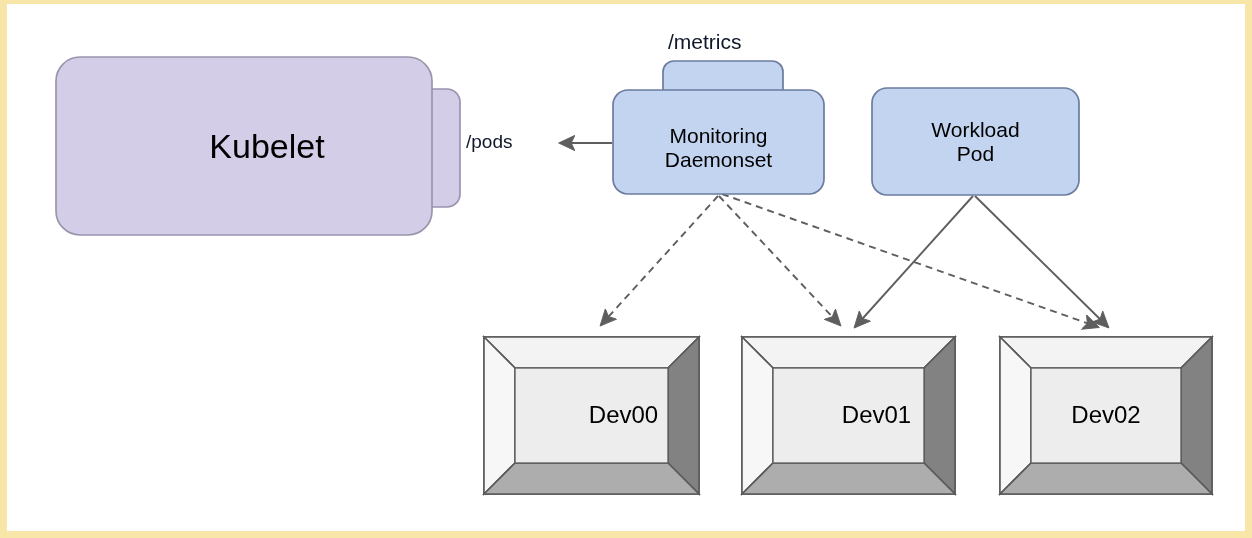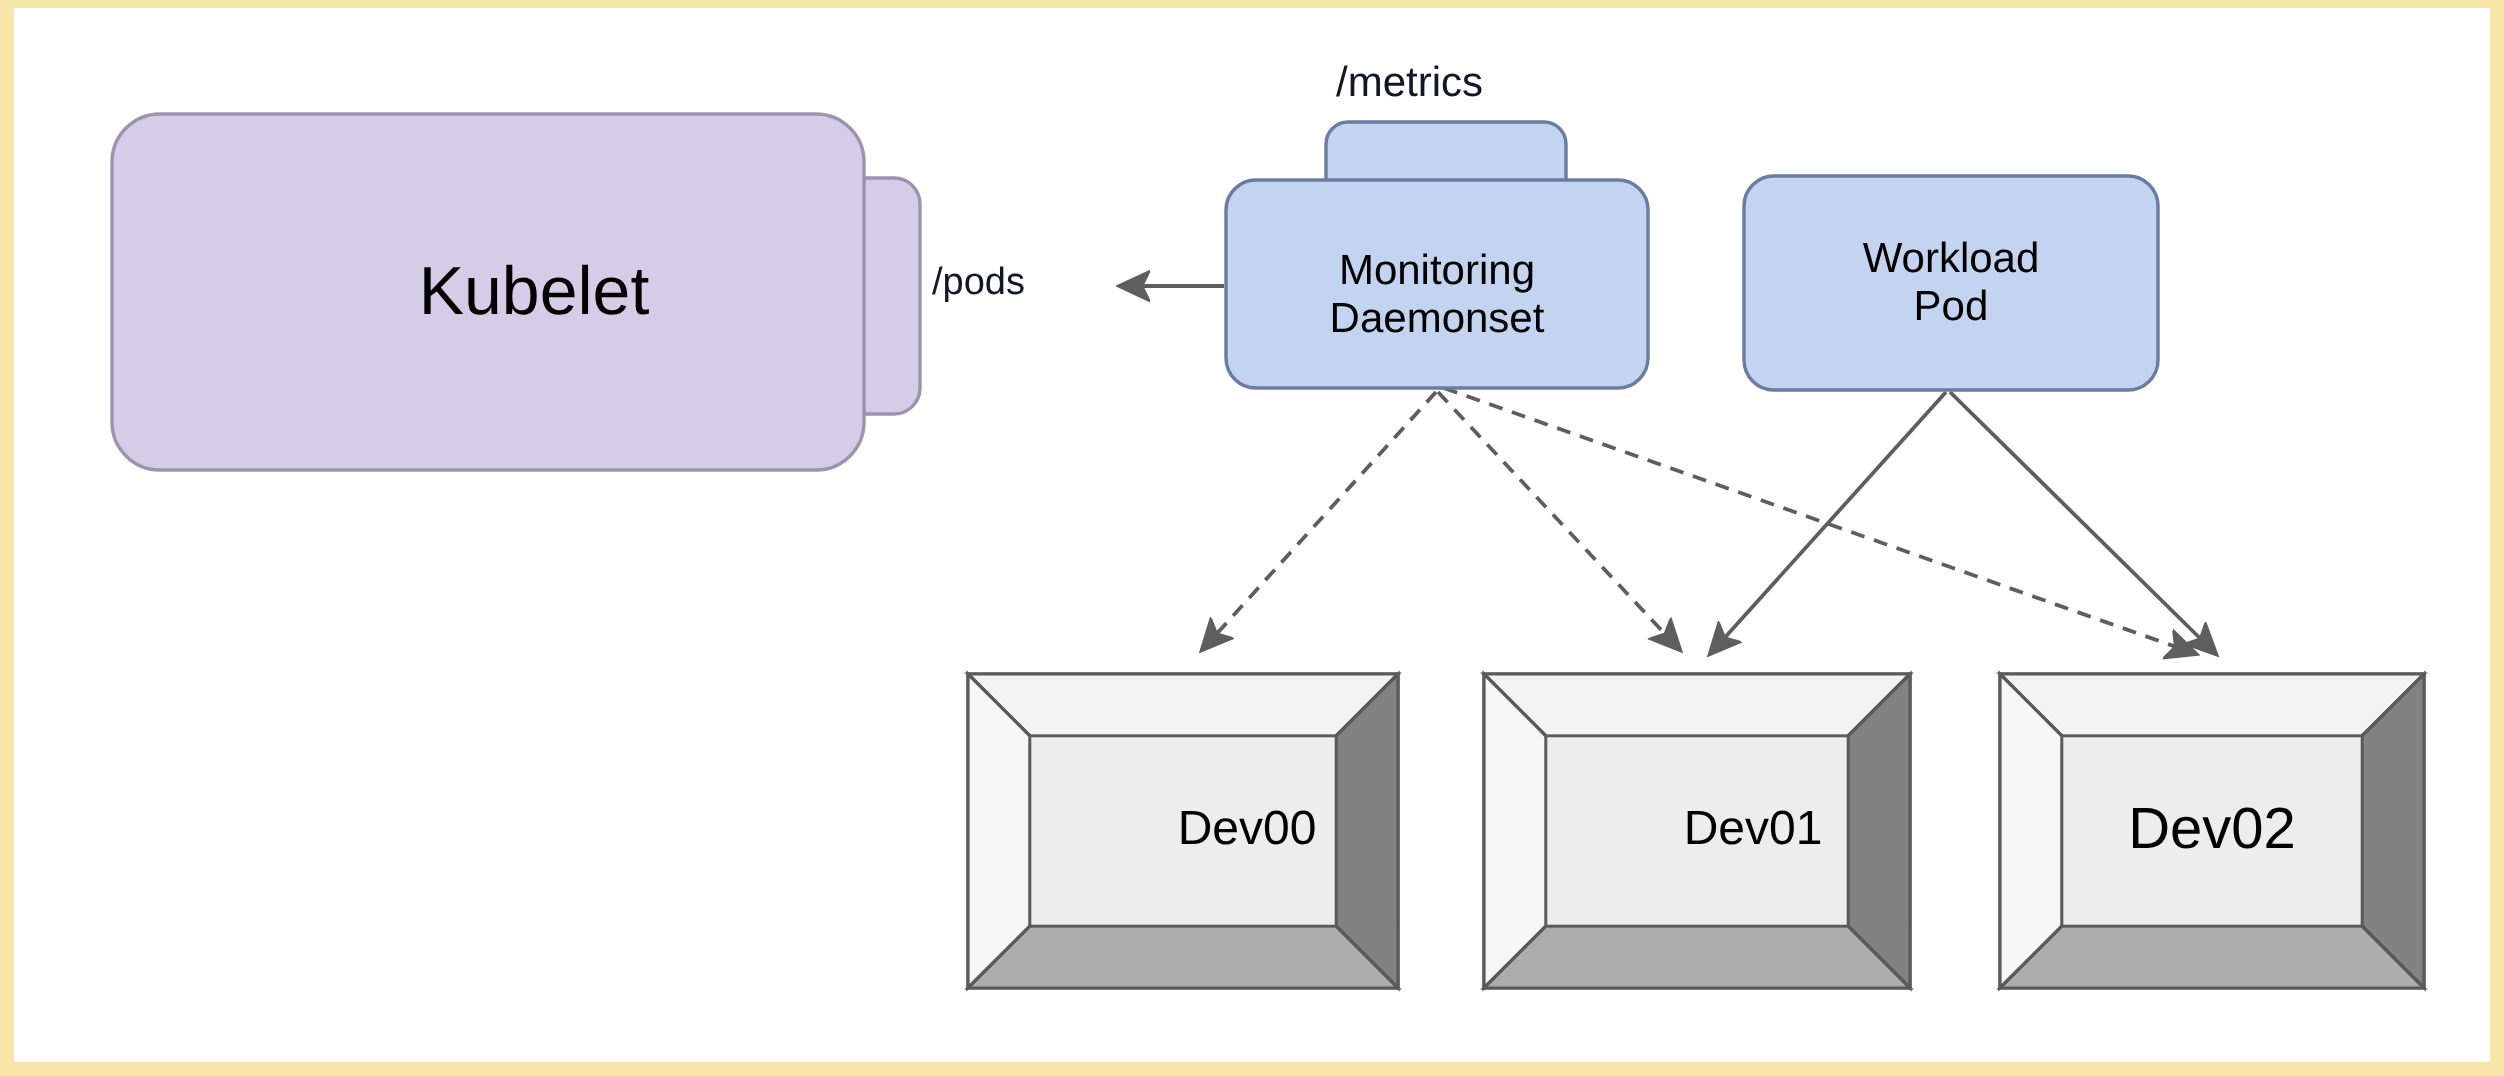--- a/index.html
+++ b/index.html
@@ -129,20 +129,20 @@
     <div class="node-label" style="left:613px; top:90px; width:211px; height:80px; font-size:21px;margin-top:18px;">Monitoring
 Daemonset</div>
 
     <div class="node-label" style="left:872px; top:88px; width:207px; height:107px; font-size:21px;">Workload
 Pod</div>
 
     <div class="node-label" style="left:515px; top:368px; width:153px; height:95px; font-size:24px;padding-left:32px;">Dev00</div>
 
     <div class="node-label" style="left:773px; top:368px; width:151px; height:95px; font-size:24px;padding-left:28px;">Dev01</div>
 
-    <div class="node-label" style="left:1031px; top:368px; width:150px; height:95px; font-size:29px;">Dev02</div>
+    <div class="node-label" style="left:1031px; top:368px; width:150px; height:95px; font-size:24px;">Dev02</div>
 
     <div class="edge-label" style="left:466px; top:131px; font-size:19px;">/pods</div>
 
     <div class="edge-label" style="left:668px; top:30px; font-size:21px;">/metrics</div>
 
   </div>
 </div>
 
 </body></html>

